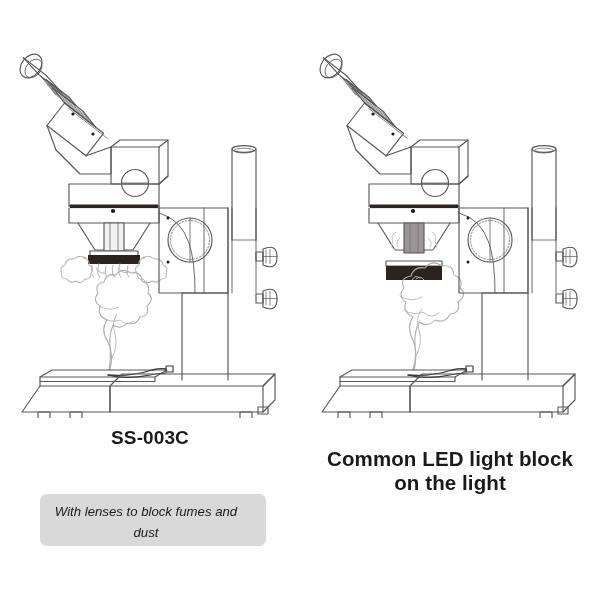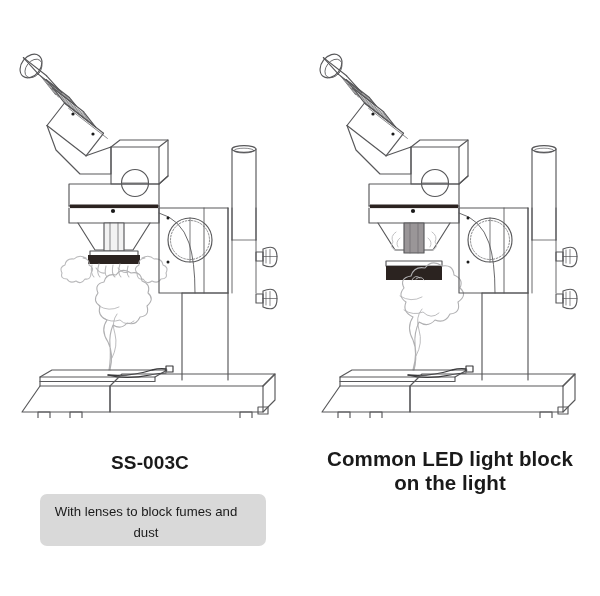--- a/index.html
+++ b/index.html
@@ -20,36 +20,37 @@
 
   .heading{
     position:absolute;
     left:0;width:300px;
     text-align:center;
     font-weight:bold;
     color:#1a1a1a;
     line-height:1.18;
     letter-spacing:.1px;
   }
-  .heading-left{top:427px;font-size:19px;margin-top:25px;}
+  .heading-left{top:427px;font-size:19px;}
   .heading-right{top:447px;font-size:20.5px;}
 
   .callout{
     position:absolute;
     background:#d9d9d9;
     border-radius:7px;
     color:#1a1a1a;
     box-sizing:border-box;
   }
   .callout-left{
     left:40px;top:494px;width:226px;height:52px;
     padding:8px 22px 0 8px;
     text-align:center;
     font-size:13.2px;
     line-height:1.58;
+    font-style:italic;
   }
 </style>
 </head>
 <body>
 
 <div class="stage">
 
   <div class="panel panel-left">
 
     <div class="figure">

